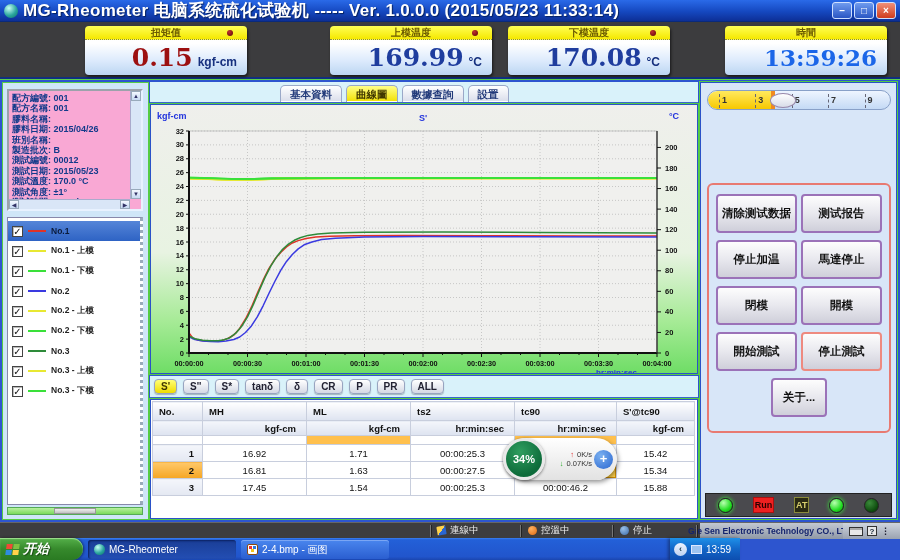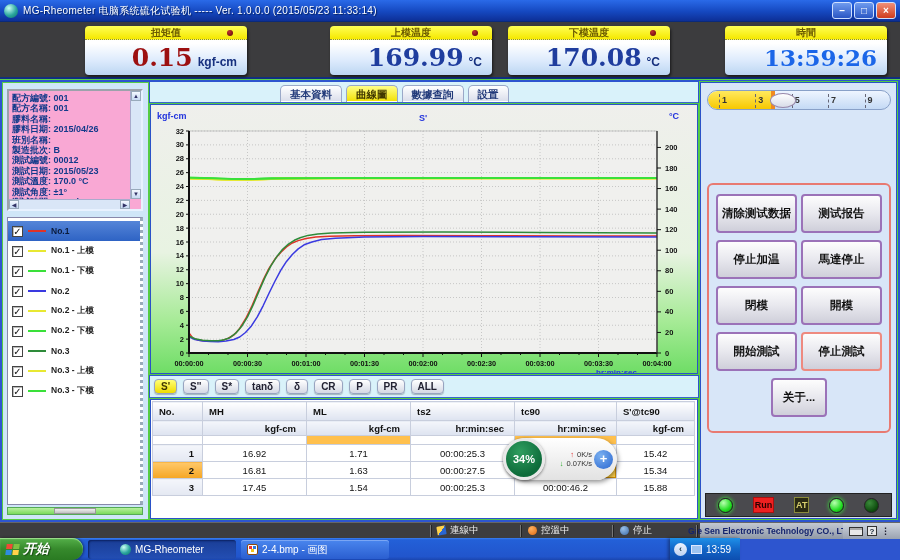--- a/index.html
+++ b/index.html
@@ -6,21 +6,21 @@
   html,body { width:900px; height:560px; overflow:hidden; background:#000; }
   body { font-family:"Liberation Sans", sans-serif; position:relative; }
   #app { position:absolute; inset:0; width:900px; height:560px; background:#2d55cf; }
 
   
   #titlebar { position:absolute; left:0; top:0; width:900px; height:22px;
     background:linear-gradient(180deg,#2a6ae8 0%,#1548c0 55%,#0d2f96 100%);
     display:flex; align-items:center; padding:0 4px; border-bottom:1px solid #0a2a7a;}
   .app-icon { width:14px; height:14px; border-radius:50%;
     background:radial-gradient(circle at 35% 30%, #c8fff4, #2aa69e 55%, #0b6d65); margin-right:5px; flex:0 0 auto;}
-  #title-text { color:#fff; font-size:10px; font-weight:normal; letter-spacing:.3px; white-space:nowrap;
+  #title-text { color:#fff; font-size:17px; font-weight:bold; letter-spacing:.3px; white-space:nowrap;
     text-shadow:1px 1px 1px #05205e;}
   #win-buttons { margin-left:auto; display:flex; gap:2px; }
   .winbtn { width:20px; height:17px; border-radius:3px; border:1px solid #cfe0ff; color:#fff;
     font-size:10px; line-height:15px; text-align:center; font-weight:bold;
     background:linear-gradient(180deg,#6f9bee,#2a56c4); }
   .winbtn.close { background:linear-gradient(180deg,#f09078,#cf3c1e); }
 
   
   #display-panel { position:absolute; left:0; top:22px; width:900px; height:57px; background:#3c3c3e;
     border-bottom:2px solid #10307e;}
@@ -181,21 +181,21 @@
     background:linear-gradient(180deg,#55b04a 0%,#368a2c 50%,#2a7a22 100%);
     box-shadow:1px 0 3px rgba(0,0,0,.5), inset 0 1px 1px #9fe08f; display:flex; align-items:center; padding-left:6px; gap:4px;}
   #start-label { color:#fff; font-size:13px; font-weight:bold; font-style:italic; text-shadow:1px 1px 1px #1a4a14;}
   .winflag { display:grid; grid-template-columns:6px 6px; grid-template-rows:5px 5px; gap:1px; transform:skewX(-8deg);}
   .winflag i { display:block; }
   .winflag i:nth-child(1){background:#f04a36;} .winflag i:nth-child(2){background:#7ec242;}
   .winflag i:nth-child(3){background:#2e8ce0;} .winflag i:nth-child(4){background:#ffd24a;}
   .task-btn { position:absolute; top:2px; height:19px; width:148px; border-radius:3px; display:flex; align-items:center;
     gap:4px; padding:0 6px; font-size:10px; color:#fff; white-space:nowrap; overflow:hidden;
     background:linear-gradient(180deg,#4a86ee,#2a5ed0); box-shadow:inset 0 1px 0 #7aa6f4;}
-  .task-btn.active { background:linear-gradient(180deg,#1a3e96,#234eb4); box-shadow:inset 1px 1px 2px #0a2060;justify-content:center; }
+  .task-btn.active { background:linear-gradient(180deg,#1a3e96,#234eb4); box-shadow:inset 1px 1px 2px #0a2060; }
   .task-icon-sphere { width:11px; height:11px; border-radius:50%;
     background:radial-gradient(circle at 35% 30%, #c8fff4, #2aa69e 55%, #0b6d65); flex:0 0 auto;}
   .task-icon-paint { width:11px; height:11px; border-radius:2px; background:#fff; border:1px solid #884a10; position:relative; flex:0 0 auto;}
   .task-icon-paint:before { content:""; position:absolute; left:1px; top:1px; width:3px; height:3px; background:#e33; box-shadow:4px 0 0 #2a7ae0, 2px 3px 0 #f5c518;}
   #tray { position:absolute; right:0; top:0; height:22px; width:70px;
     background:linear-gradient(180deg,#1e90e8 0%,#1266c8 50%,#0d4eb0 100%); box-shadow:-2px 0 3px rgba(0,0,0,.35);
     display:flex; align-items:center; gap:4px; padding-left:4px;}
   #tray-chevron { width:13px; height:13px; border-radius:50%; background:linear-gradient(180deg,#eef4ff,#bcd2f0);
     color:#245; font-size:9px; line-height:12px; text-align:center; font-weight:bold;}
   .tray-monitor { width:11px; height:9px; border:1px solid #dfe8ff; background:#9ec4f0; position:relative;}

